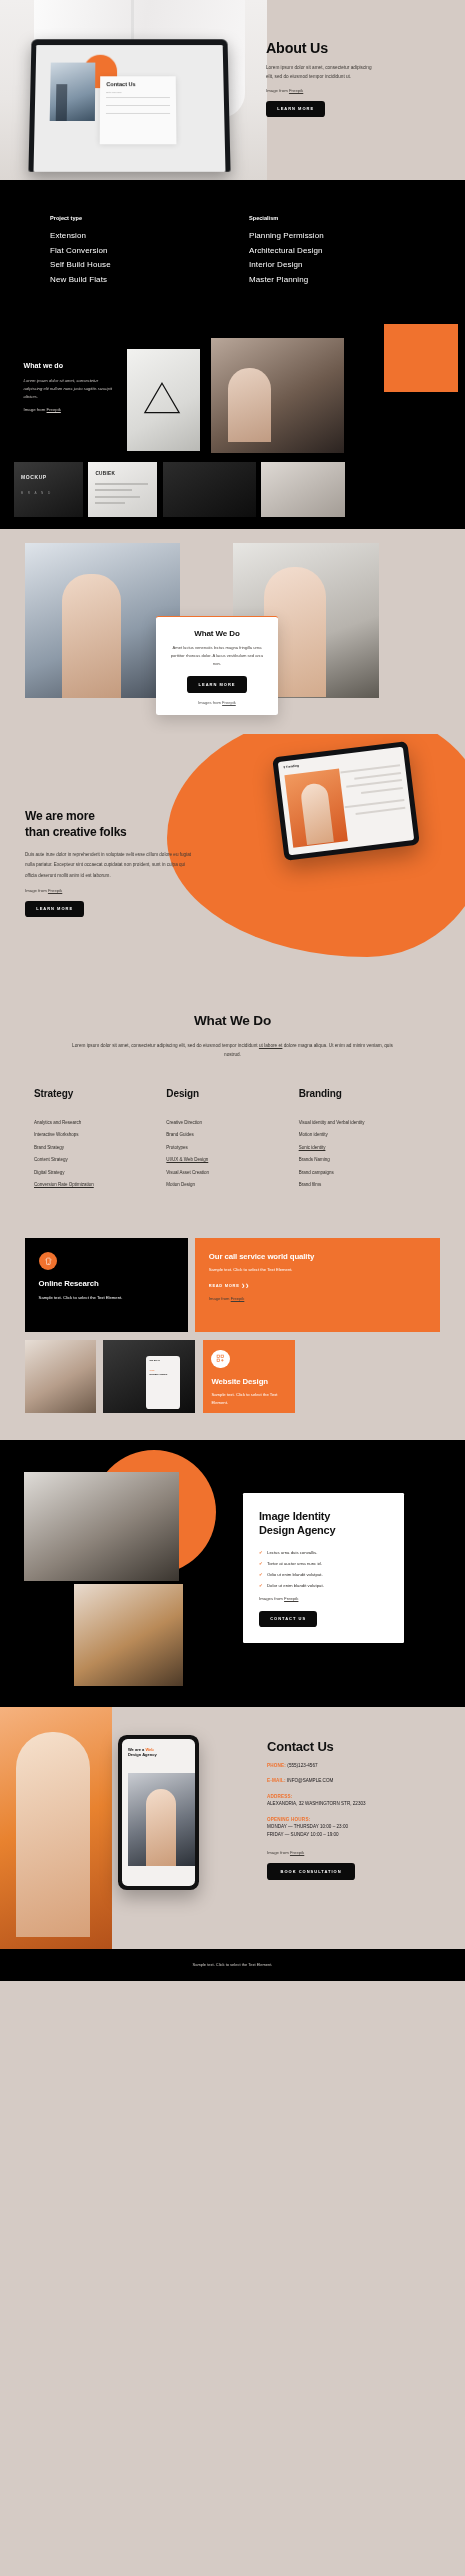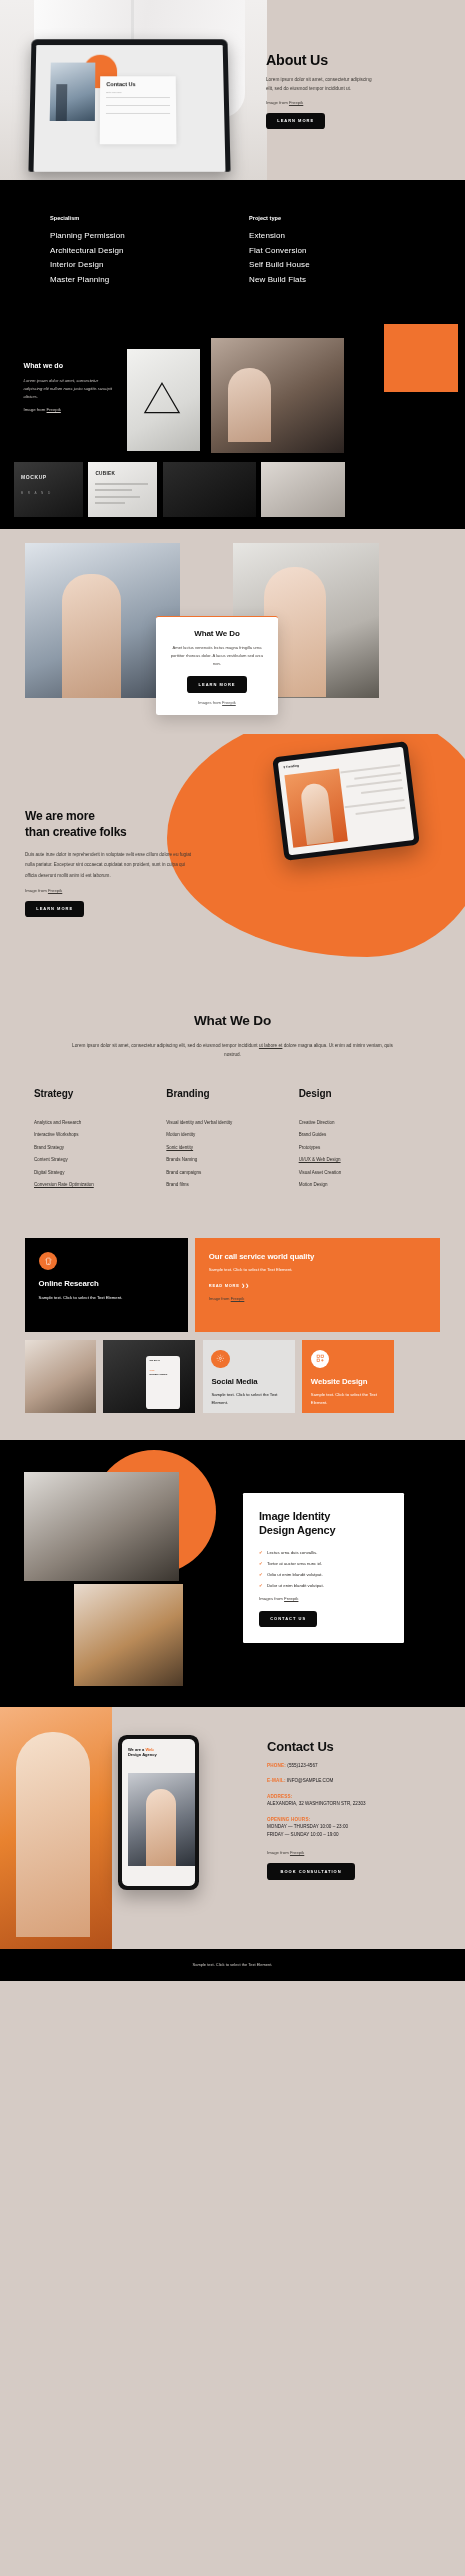--- a/index.html
+++ b/index.html
@@ -67,21 +67,21 @@
   .screen .card{
     position:absolute; left:65px; top:32px; width:76px; height:68px;
     background:#fafafa; box-shadow:0 1.2px 6.2px rgba(0,0,0,.12);
     padding:5.6px 6.2px;
   }
   .screen .card h4{ font-size:5.6px; font-weight:600; color:#141414; margin-bottom:4.3px;}
   .screen .card .lbl{ font-size:2.1px; color:#9a9a9a; margin-bottom:0.6px;}
   .screen .card .fld{ height:4.3px; border-bottom:0.6px solid #d8d8d8; margin-bottom:3.7px;}
 
   .about {
-    position:absolute; right:0; top:52px; width:199px; padding-right:33px;
+    position:absolute; right:0; top:40px; width:199px; padding-right:33px;
   }
   .about h2{ font-size:14.3px; font-weight:700; letter-spacing:-0.2px; color:#0d0d0d; }
   .about p{ font-size:4.7px; line-height:1.85; color:#3a3733; margin-top:8px; max-width:112px;}
   .credit{ font-size:4.3px; color:#403c38; margin-top:6.8px; }
   .credit u{ text-decoration:underline; }
   .btn-dark{
     display:inline-block; margin-top:7.4px; background:#0b0b0b; color:#fff;
     font-size:4px; letter-spacing:1px; font-weight:700;
     padding:5.6px 11.2px; border-radius:3.1px; border:none; cursor:pointer;
   }
@@ -269,35 +269,35 @@
       <p>Lorem ipsum dolor sit amet, consectetur adipiscing elit, sed do eiusmod tempor incididunt ut.</p>
       <div class="credit">
         <span>Image from </span><u>Freepik</u>
       </div>
       <button class="btn-dark">LEARN MORE</button>
     </div>
   </div>
 
   <div class="dark-lists">
     <div class="col">
+      <h5>Project type</h5>
+      <ul>
+        <li>Extension</li>
+        <li>Flat Conversion</li>
+        <li>Self Build House</li>
+        <li>New Build Flats</li>
+      </ul>
+    </div>
+    <div class="col">
       <h5>Specialism</h5>
       <ul>
         <li>Planning Permission</li>
         <li>Architectural Design</li>
         <li>Interior Design</li>
         <li>Master Planning</li>
-      </ul>
-    </div>
-    <div class="col">
-      <h5>Project type</h5>
-      <ul>
-        <li>Extension</li>
-        <li>Flat Conversion</li>
-        <li>Self Build House</li>
-        <li>New Build Flats</li>
       </ul>
     </div>
   </div>
 
   <div class="collage">
     <div class="orange-rect"></div>
     <div class="txt">
       <h3>What we do</h3>
       <p>Lorem ipsum dolor sit amet, consectetur adipiscing elit nullam nunc justo sagittis suscipit ultrices.</p>
       <div class="credit">
@@ -376,39 +376,39 @@
         <ul>
           <li>Analytics and Research</li>
           <li>Interactive Workshops</li>
           <li>Brand Strategy</li>
           <li>Content Strategy</li>
           <li>Digital Strategy</li>
           <li class="u">Conversion Rate Optimization</li>
         </ul>
       </div>
       <div class="c">
+        <h4>Design</h4>
+        <ul>
+          <li>Creative Direction</li>
+          <li>Brand Guides</li>
+          <li>Prototypes</li>
+          <li class="u">UI/UX &amp; Web Design</li>
+          <li>Visual Asset Creation</li>
+          <li>Motion Design</li>
+        </ul>
+      </div>
+      <div class="c">
         <h4>Branding</h4>
         <ul>
           <li>Visual identity and Verbal identity</li>
           <li>Motion identity</li>
           <li class="u">Sonic identity</li>
           <li>Brands Naming</li>
           <li>Brand campaigns</li>
           <li>Brand films</li>
-        </ul>
-      </div>
-      <div class="c">
-        <h4>Design</h4>
-        <ul>
-          <li>Creative Direction</li>
-          <li>Brand Guides</li>
-          <li>Prototypes</li>
-          <li class="u">UI/UX &amp; Web Design</li>
-          <li>Visual Asset Creation</li>
-          <li>Motion Design</li>
         </ul>
       </div>
     </div>
   </div>
 
   <div class="features">
     <div class="frow">
       <div class="fcard black" style="width:163px;height:94px">
         <div class="inner">
           <div class="ico o">
@@ -435,32 +435,20 @@
       </div>
     </div>
 
     <div class="frow" style="margin-top:7.4px">
       <div class="fcard photo-cell" style="width:71px;height:73px"></div>
       <div class="fcard photo-cell2" style="width:92px;height:73px">
         <div class="mini">
           <b>We are a </b>
           <i>Web</i>
           <b>Design Agency</b>
-        </div>
-      </div>
-      <div class="fcard grey" style="width:92px;height:73px">
-        <div class="inner" style="padding:10px 8.7px">
-          <div class="ico o">
-            <svg width="8.7" height="8.7" viewBox="0 0 24 24" fill="none" stroke="#fff" stroke-width="1.6">
-              <circle cx="12" cy="12" r="3"></circle>
-              <path d="M12 2v3M12 19v3M2 12h3M19 12h3M5 5l2 2M17 17l2 2M19 5l-2 2M7 17l-2 2"></path>
-            </svg>
-          </div>
-          <h3>Social Media</h3>
-          <p>Sample text. Click to select the Text Element.</p>
         </div>
       </div>
       <div class="fcard orange" style="width:92px;height:73px">
         <div class="inner" style="padding:10px 8.7px">
           <div class="ico w">
             <svg width="8.7" height="8.7" viewBox="0 0 24 24" fill="none" stroke="#f0722e" stroke-width="1.8">
               <rect x="3" y="3" width="7" height="7"></rect>
                 <rect x="14" y="3" width="7" height="7"></rect>
               <rect x="3" y="14" width="7" height="7"></rect>
                 <path d="M17.5 14v7M14 17.5h7"></path>

